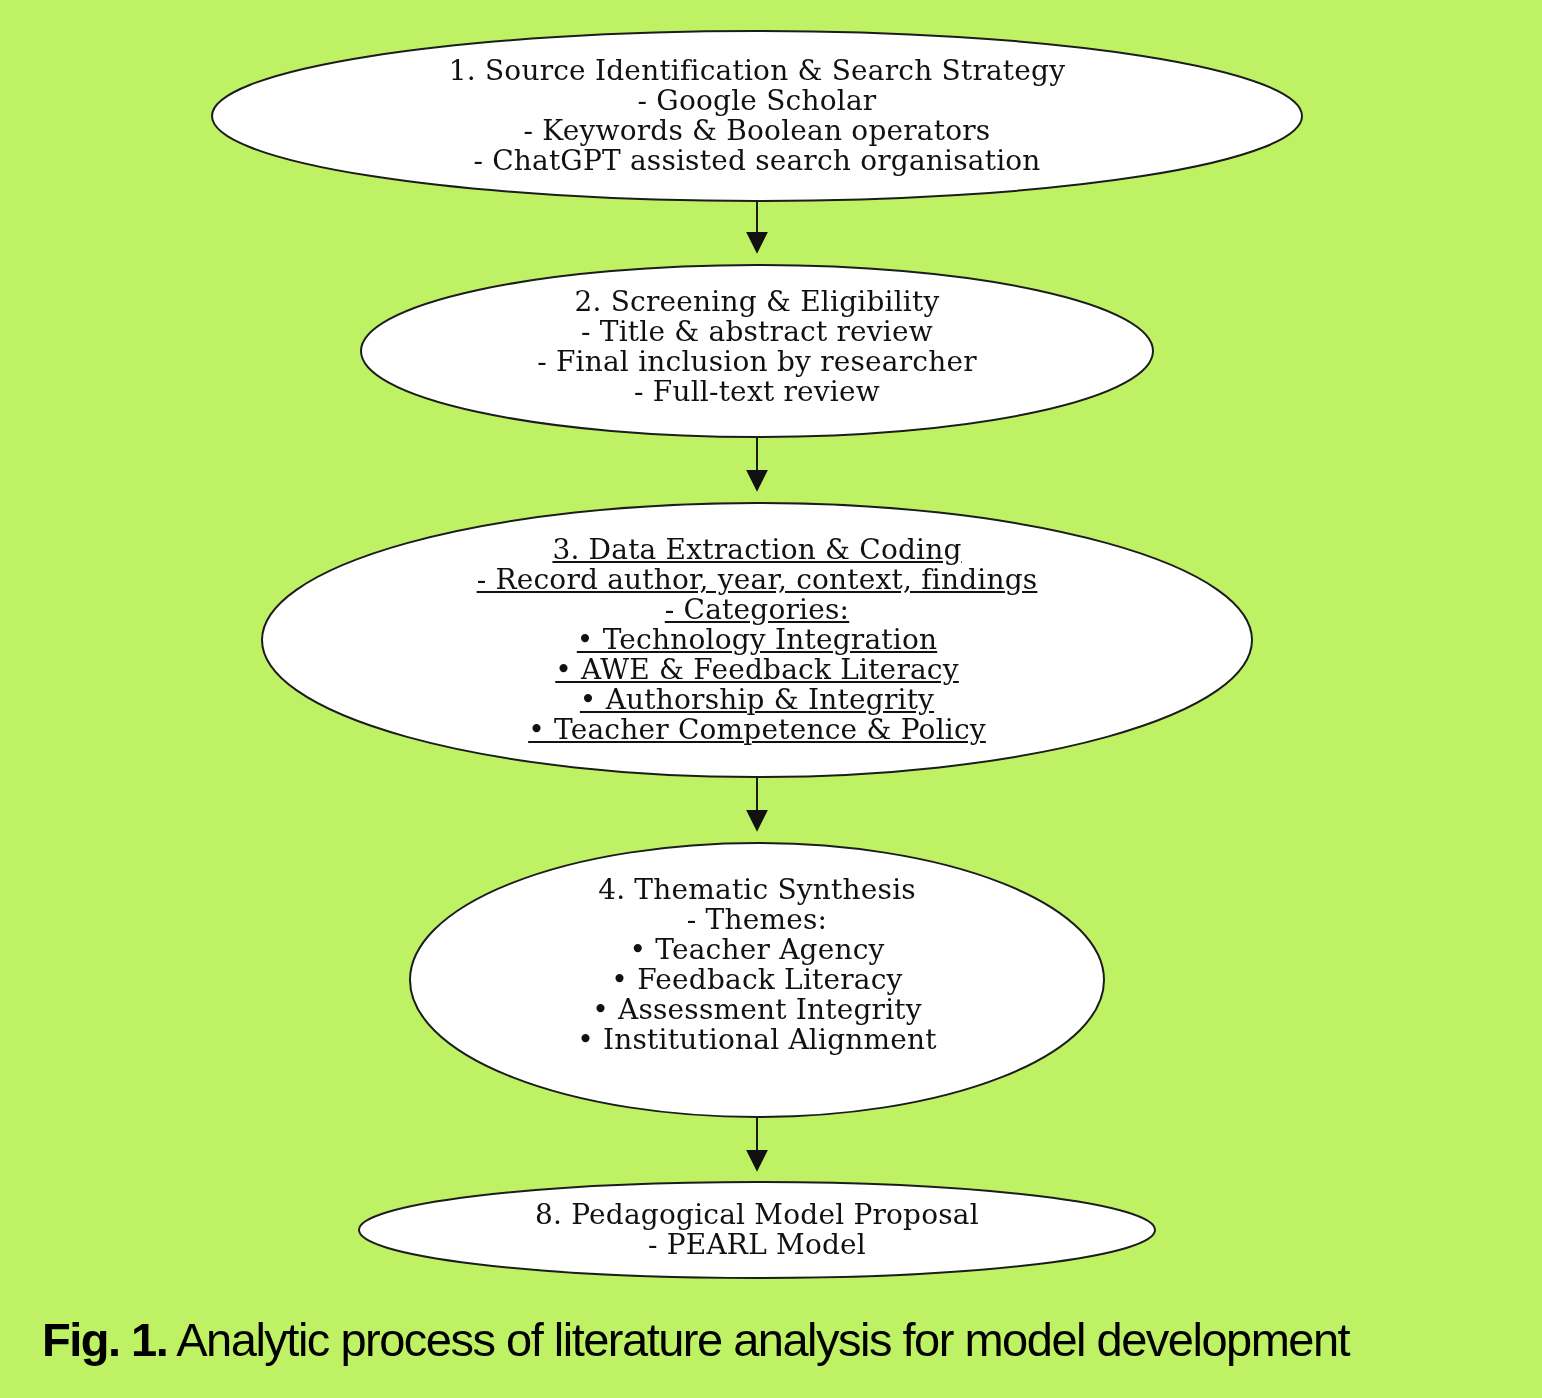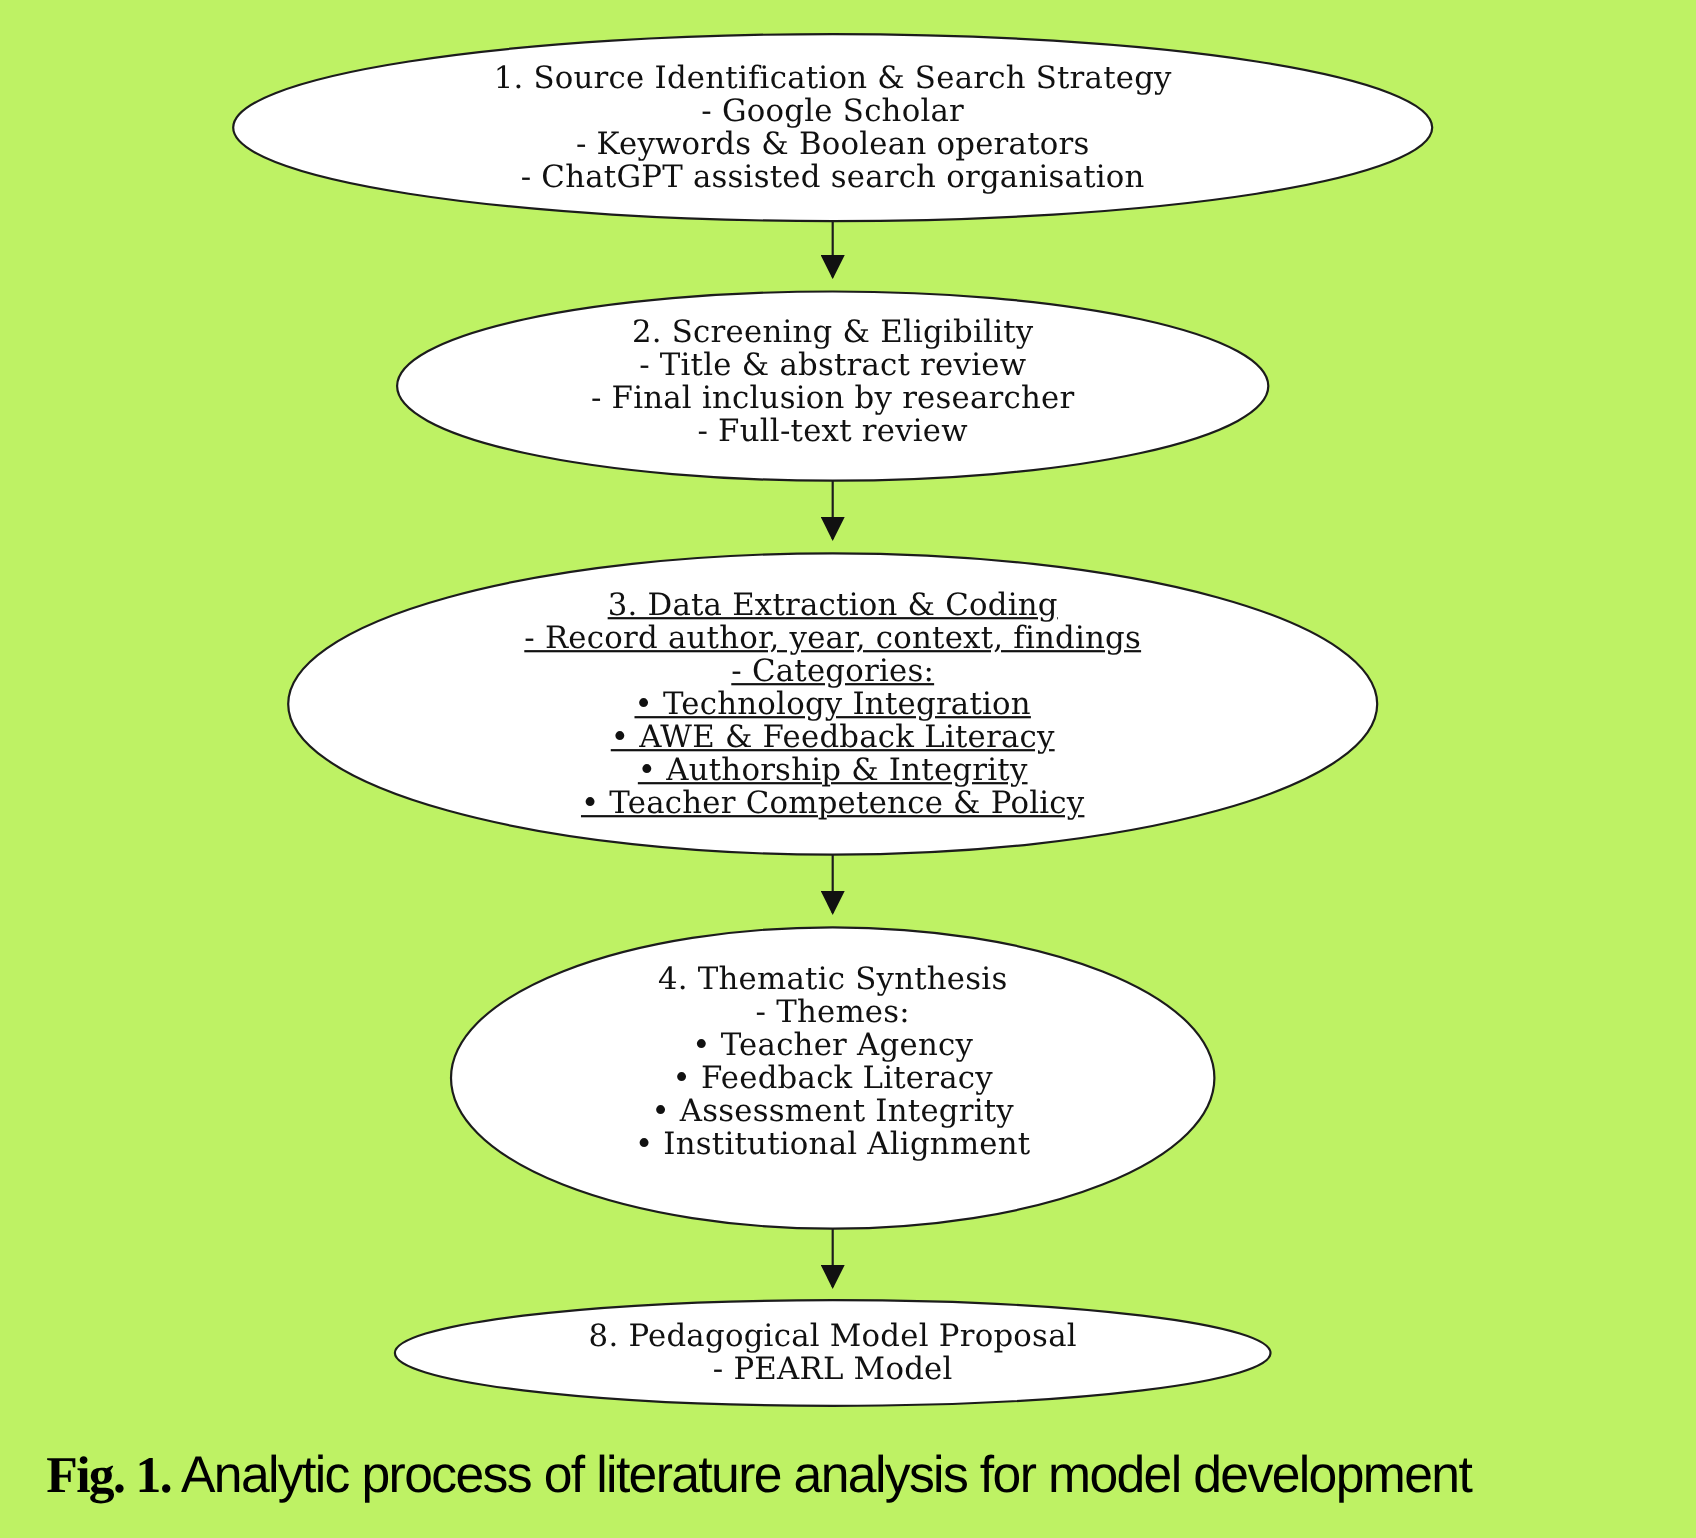--- a/index.html
+++ b/index.html
@@ -38,21 +38,20 @@
     top: 1312px;
     width: 1480px;
     font-family: "Liberation Sans", sans-serif;
     font-size: 47px;
     letter-spacing: -1.5px;
     color: #000000;
     white-space: nowrap;
   }
   .caption .fig-label {
     font-weight: 700;
-    font-family: Liberation Serif, serif;
   }
 </style>
 </head>
 <body>
 
 <div class="page">
 
   <svg class="diagram-svg" width="1542" height="1398" viewBox="0 0 1542 1398">
     <defs>
       <marker id="arrowhead" viewBox="0 0 10 10" refX="9.2" refY="5" markerWidth="11" markerHeight="11" orient="auto">

